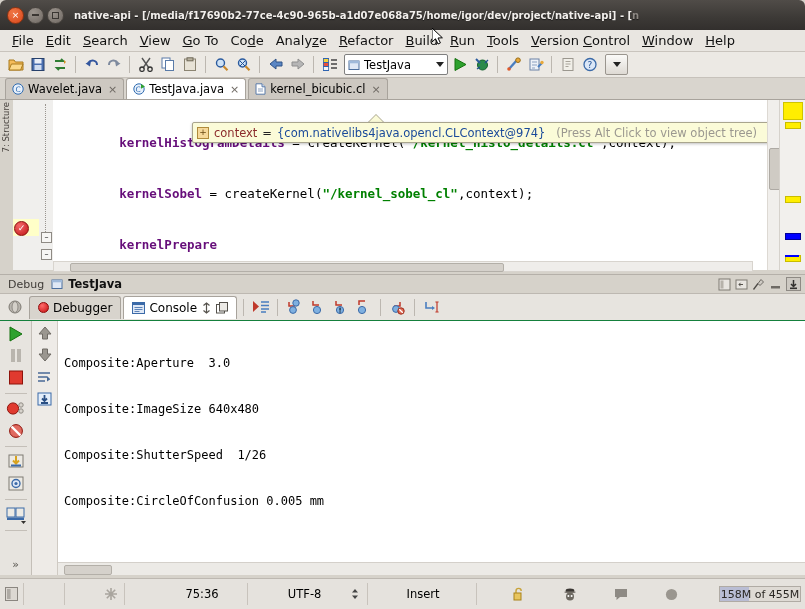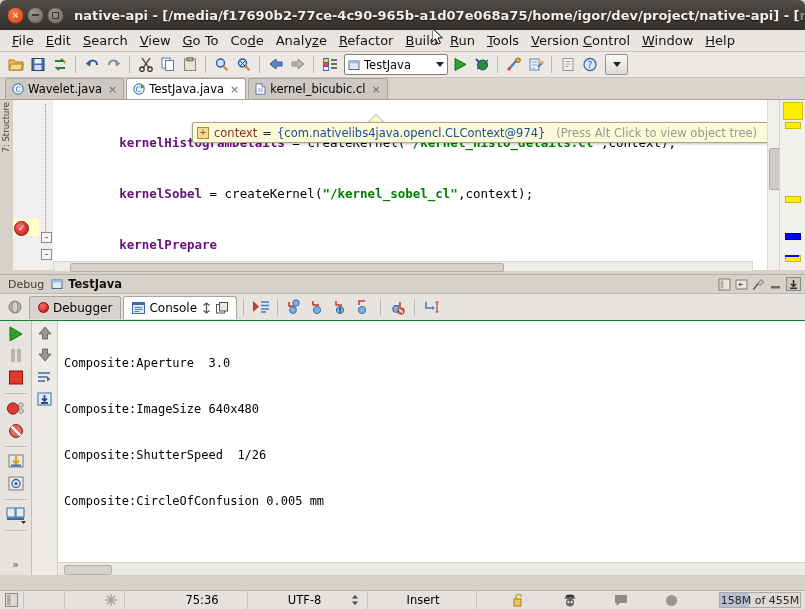--- a/index.html
+++ b/index.html
@@ -24,21 +24,21 @@
   .winbtns{display:flex;align-items:center;gap:3px;margin-right:10px;}
   .wb{width:17px;height:17px;border-radius:50%;display:flex;align-items:center;justify-content:center;
       font-size:9px;color:#fff;box-sizing:border-box;}
   .wb.close{background:radial-gradient(circle at 35% 30%,#f07746,#d8461a);border:1px solid #8d3311;}
   .wb.min{background:radial-gradient(circle at 35% 30%,#9b948d,#6f6862);border:1px solid #4a4540;}
   .wb.max{background:radial-gradient(circle at 35% 30%,#9b948d,#6f6862);border:1px solid #4a4540;}
   .wb i{font-style:normal;line-height:1;}
   .wb.min i{display:block;width:7px;height:2px;background:#3a3632;}
   .wb.max i{display:block;width:7px;height:7px;border:1.6px solid #3a3632;box-sizing:border-box;}
   .title-text{
-    color:#f2efec;font-weight:bold;font-size:13px;white-space:nowrap;
+    color:#f2efec;font-weight:bold;font-size:10px;white-space:nowrap;
     text-shadow:0 1px 1px rgba(0,0,0,.6);
     overflow:hidden;flex:1;
   }
   .title-text .dim{color:#8d8883;}
 
   
   .menubar{
     position:absolute;left:0;top:30px;width:805px;height:22px;
     background:#e9e6e1;border-bottom:1px solid #c9c4bd;
     display:flex;align-items:center;padding-left:6px;box-sizing:border-box;
@@ -201,21 +201,21 @@
   }
   .console{
     position:absolute;left:58px;top:321px;width:747px;height:254px;background:#fff;
     font-family:"DejaVu Sans Mono","Liberation Mono",monospace;font-size:12px;line-height:15.4px;
     padding:4px 0 12px 6px;box-sizing:border-box;white-space:pre;overflow:hidden;color:#000;
   }
   .console .cl{height:15.4px;white-space:pre;}
 
   
   .statusbar{
-    position:absolute;left:0;bottom:0;width:805px;height:19px;
+    position:absolute;left:0;bottom:0;width:805px;height:31px;
     background:#e5e2dd;border-top:1px solid #bdb8b1;
     display:flex;align-items:center;font-size:11.5px;box-sizing:border-box;gap:32px;
   }
   .sb-cell{height:22px;display:flex;align-items:center;justify-content:center;border-right:1px solid #c8c3bc;box-sizing:border-box;}
   .sb-grow{flex:1;border-right:1px solid #c8c3bc;height:22px;display:flex;align-items:center;padding-left:8px;box-sizing:border-box;}
   .mem{
     width:104px;height:16px;border:1px solid #b0aba4;background:#dedad4;position:relative;
     display:flex;align-items:center;justify-content:center;font-size:11px;color:#2b2824;
     margin:0 4px 0 6px;box-sizing:border-box;
   }

